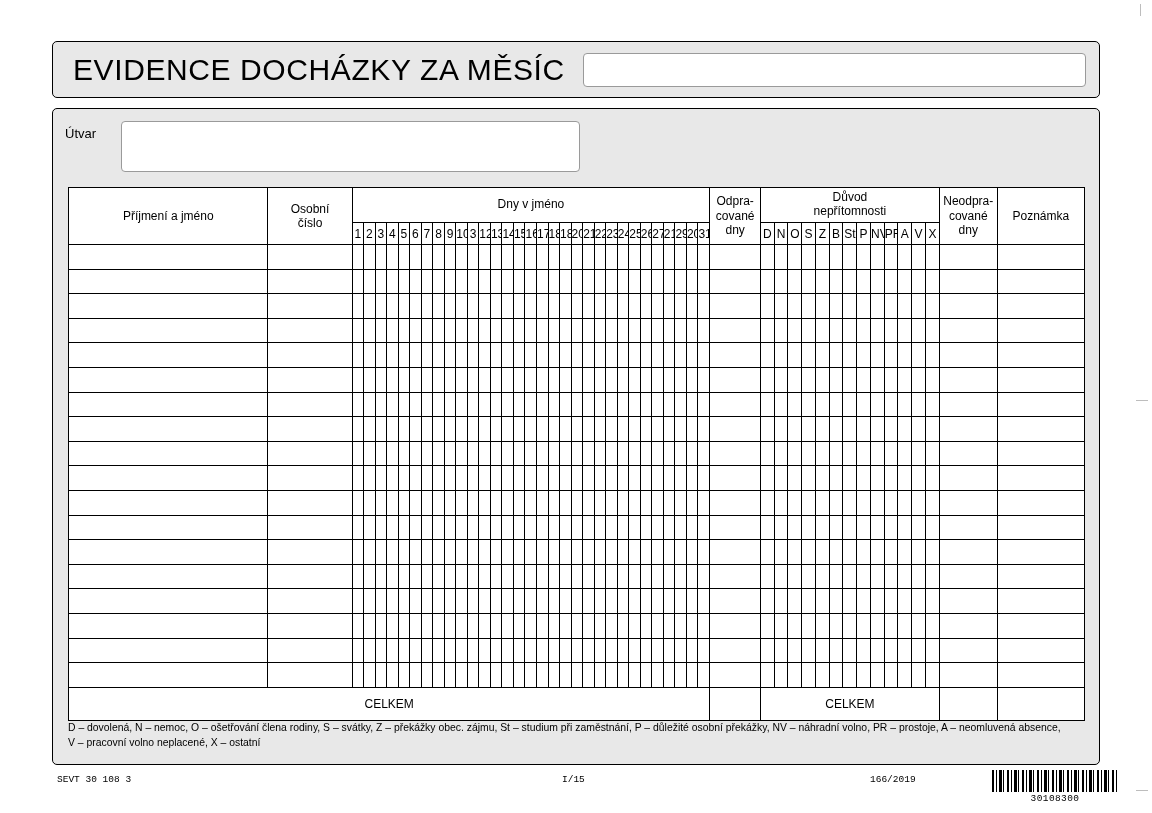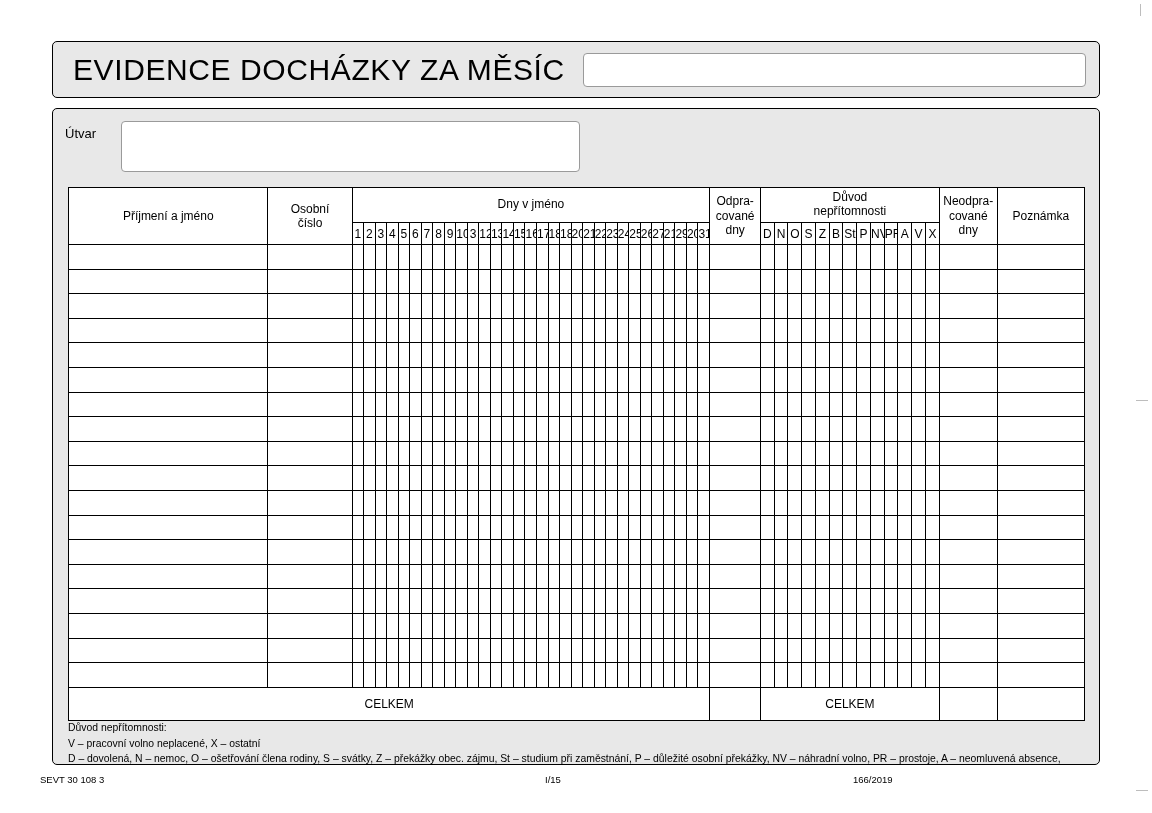--- a/index.html
+++ b/index.html
@@ -143,25 +143,26 @@
     top: 612px;
     width: 1020px;
     font-size: 10.4px;
     line-height: 1.42;
   }
   .legend-title { margin-bottom: 1px; }
 
   
   .footer {
     position: absolute;
-    left: 0;
+    left: 17px;
     top: 770px;
     width: 916px;
     height: 40px;
     font-size: 9.5px;
+    font-family: Liberation Mono, monospace;
   }
   .f-sevt { position: absolute; left: 40px; top: 4px; }
   .f-page { position: absolute; left: 545px; top: 4px; }
   .f-code { position: absolute; left: 853px; top: 4px; }
   .barcode-box {
     position: absolute;
     left: 975px;
     top: 0px;
     width: 126px;
     text-align: center;
@@ -1262,25 +1263,28 @@
               <td></td>
               <td colspan="13" class="ta-right">CELKEM</td>
               <td></td>
               <td></td>
             </tr>
           </tfoot>
       </table>
     </div>
 
     <div class="legend">
-      <div class="legend-title">Důvod nepřítomnosti:</div>
+      <div>D – dovolená, N – nemoc, O – ošetřování člena rodiny, S – svátky, Z – překážky obec. zájmu, St – studium při zaměstnání, P – důležité osobní překážky, NV – náhradní volno, PR – prostoje, A – neomluvená absence,</div>
       <div>V – pracovní volno neplacené, X – ostatní</div>
-      <div>D – dovolená, N – nemoc, O – ošetřování člena rodiny, S – svátky, Z – překážky obec. zájmu, St – studium při zaměstnání, P – důležité osobní překážky, NV – náhradní volno, PR – prostoje, A – neomluvená absence,</div>
     </div>
   </div>
 
   <div class="footer">
     <div class="f-sevt">SEVT  30 108 3</div>
     <div class="f-page">I/15</div>
     <div class="f-code">166/2019</div>
+    <div class="barcode-box">
+      <div class="barcode"></div>
+      <div class="barcode-num">30108300</div>
+    </div>
   </div>
 
 </div>
 
 </body></html>

